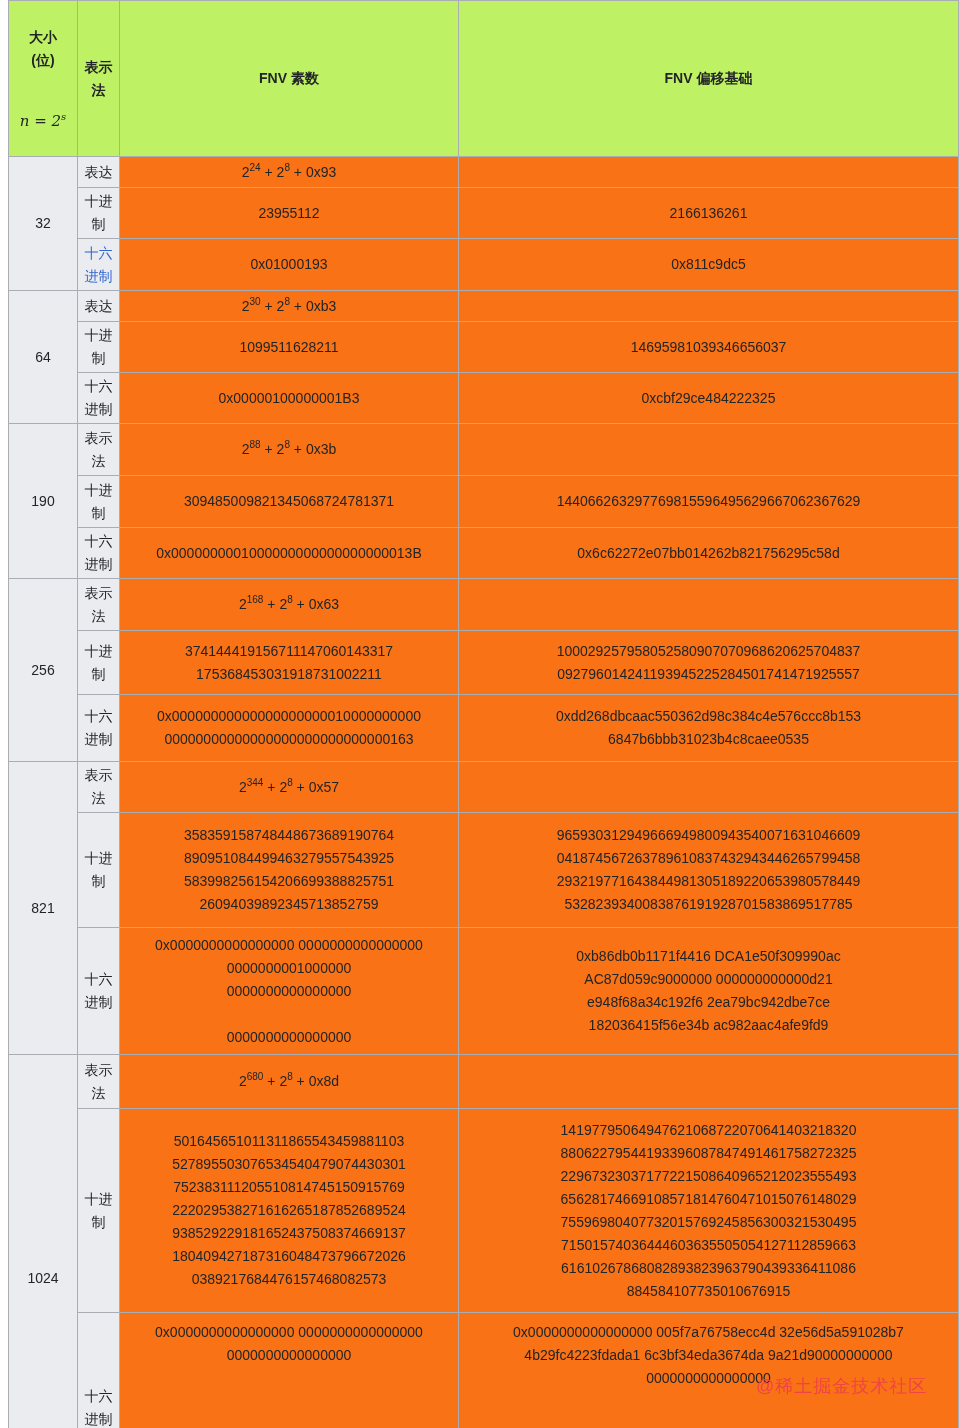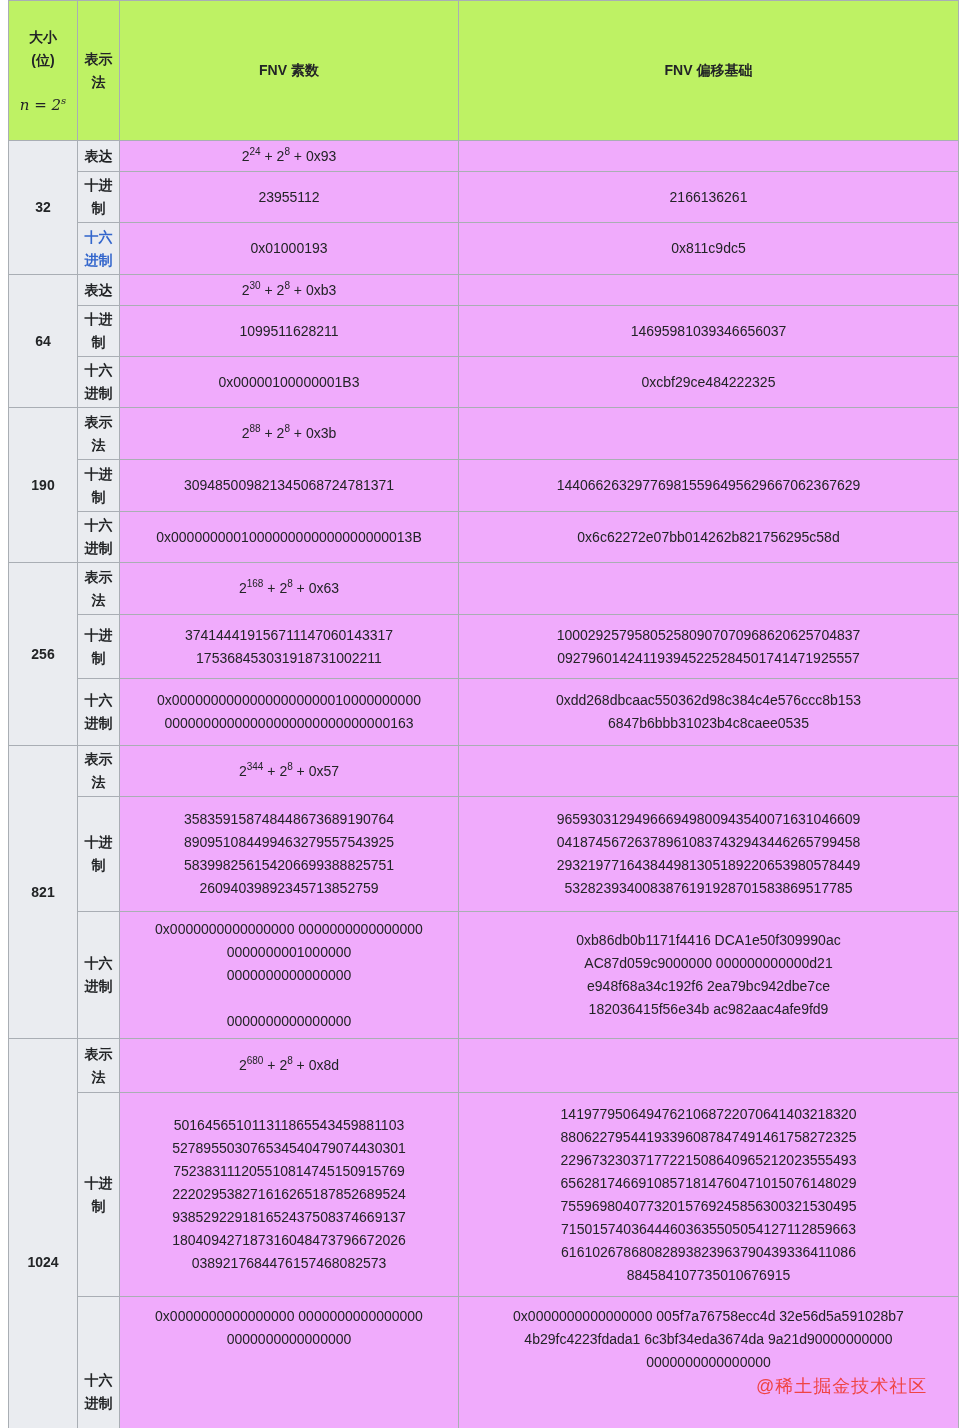--- a/index.html
+++ b/index.html
@@ -10,26 +10,26 @@
   table.fnv{
     border-collapse:collapse;table-layout:fixed;
     margin-left:8px;width:950px;
   }
   th,td{
     border:1px solid #a9aeb4;
     text-align:center;vertical-align:middle;
     padding:2px 5px;font-size:14px;line-height:23px;overflow:hidden;
   }
   .hd{background:#bef264;font-weight:bold;white-space:pre-line;}
-  .lbl{background:#eaecf0;font-weight:bold;white-space:pre-line;}
-  .val{background:#f0abfc;font-weight:normal;white-space:pre-line;word-break:break-all;}
+  .lbl{background:#eaecf0;font-weight:normal;white-space:pre-line;}
+  .val{background:#f97316;font-weight:normal;white-space:pre-line;word-break:break-all;}
   sup{font-size:10px;line-height:0;}
   .math{
     font-family:"DejaVu Serif","Liberation Serif",serif;
-    font-style:italic;font-weight:normal;font-size:15px;line-height:20px;
+    font-style:italic;font-weight:normal;font-size:15px;line-height:20px;margin-top:16px;
   }
   .link{color:#3366cc;}
   .top{vertical-align:top;padding-top:8px;}
   .watermark{
     position:absolute;left:756px;top:1374px;
     color:#ef4444;font-size:18px;letter-spacing:1px;
   }
 </style>
 </head>
 <body>

